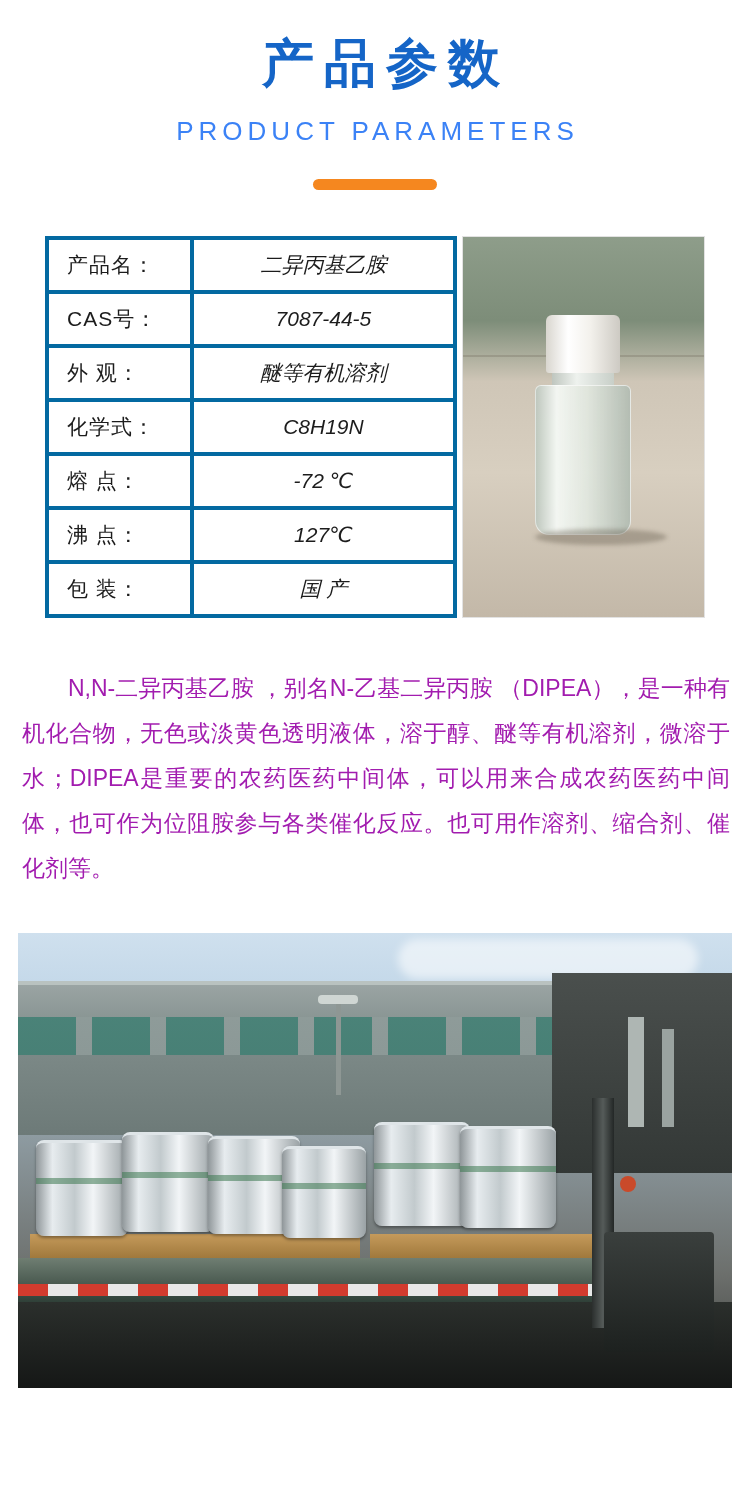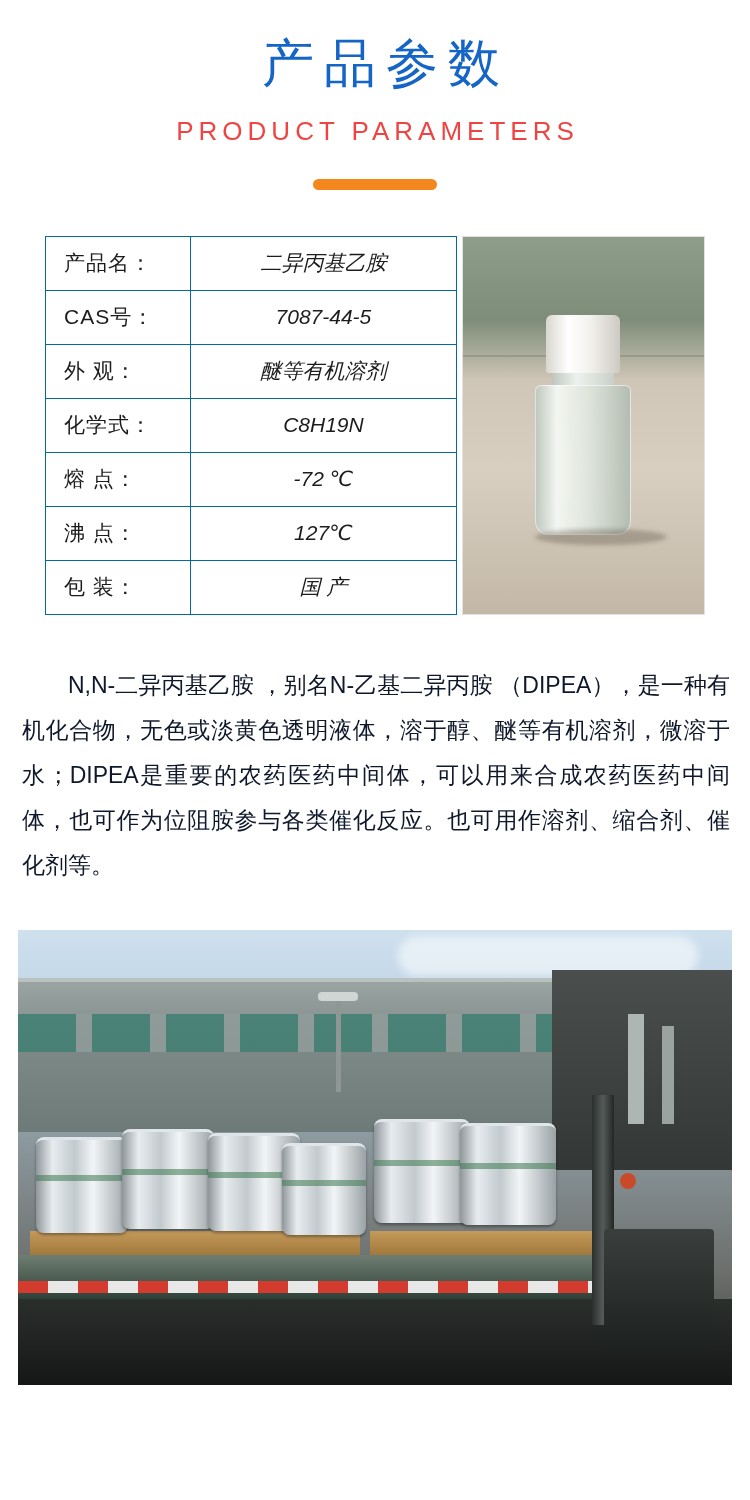--- a/index.html
+++ b/index.html
@@ -18,31 +18,31 @@
     overflow: hidden;
   }
 
   
   .header {
     padding-top: 34px;
     text-align: center;
   }
   .title-cn {
     font-size: 52px;
-    font-weight: normal;
+    font-weight: bold;
     color: #1565c7;
     letter-spacing: 10px;
     line-height: 1.15;
     text-indent: 10px;
     padding-left: 12px;
   }
   .title-en {
     margin-top: 22px;
     font-size: 26px;
-    color: #ef4444;
+    color: #3b82f6;
     letter-spacing: 5px;
     text-indent: 5px;
   }
   .accent-bar {
     margin: 32px auto 0 auto;
     width: 124px;
     height: 11px;
     border-radius: 6px;
     background: #f5871f;
   }
@@ -54,21 +54,21 @@
     display: flex;
     align-items: stretch;
     gap: 0;
   }
   .spec-table {
     border-collapse: collapse;
     width: 415px;
     table-layout: fixed;
   }
   .spec-table td {
-    border: 1px solid #0369a1;
+    border: 4px solid #0369a1;
     height: 54px;
     font-size: 21px;
     color: #1c1c1c;
     padding: 0 6px;
   }
   .spec-table td.k {
     width: 145px;
     text-align: left;
     padding-left: 18px;
     letter-spacing: 1px;
@@ -129,21 +129,21 @@
     height: 2px;
     background: rgba(120,115,100,0.35);
   }
 
   
   .desc {
     margin-top: 48px;
     padding: 0 20px 0 22px;
     font-size: 23px;
     line-height: 45px;
-    color: #0f172a;
+    color: #a21caf;
     text-align: justify;
     text-indent: 46px;
   }
 
   
   .factory {
     margin-top: 42px;
     margin-left: 18px;
     width: 714px;
     height: 455px;

